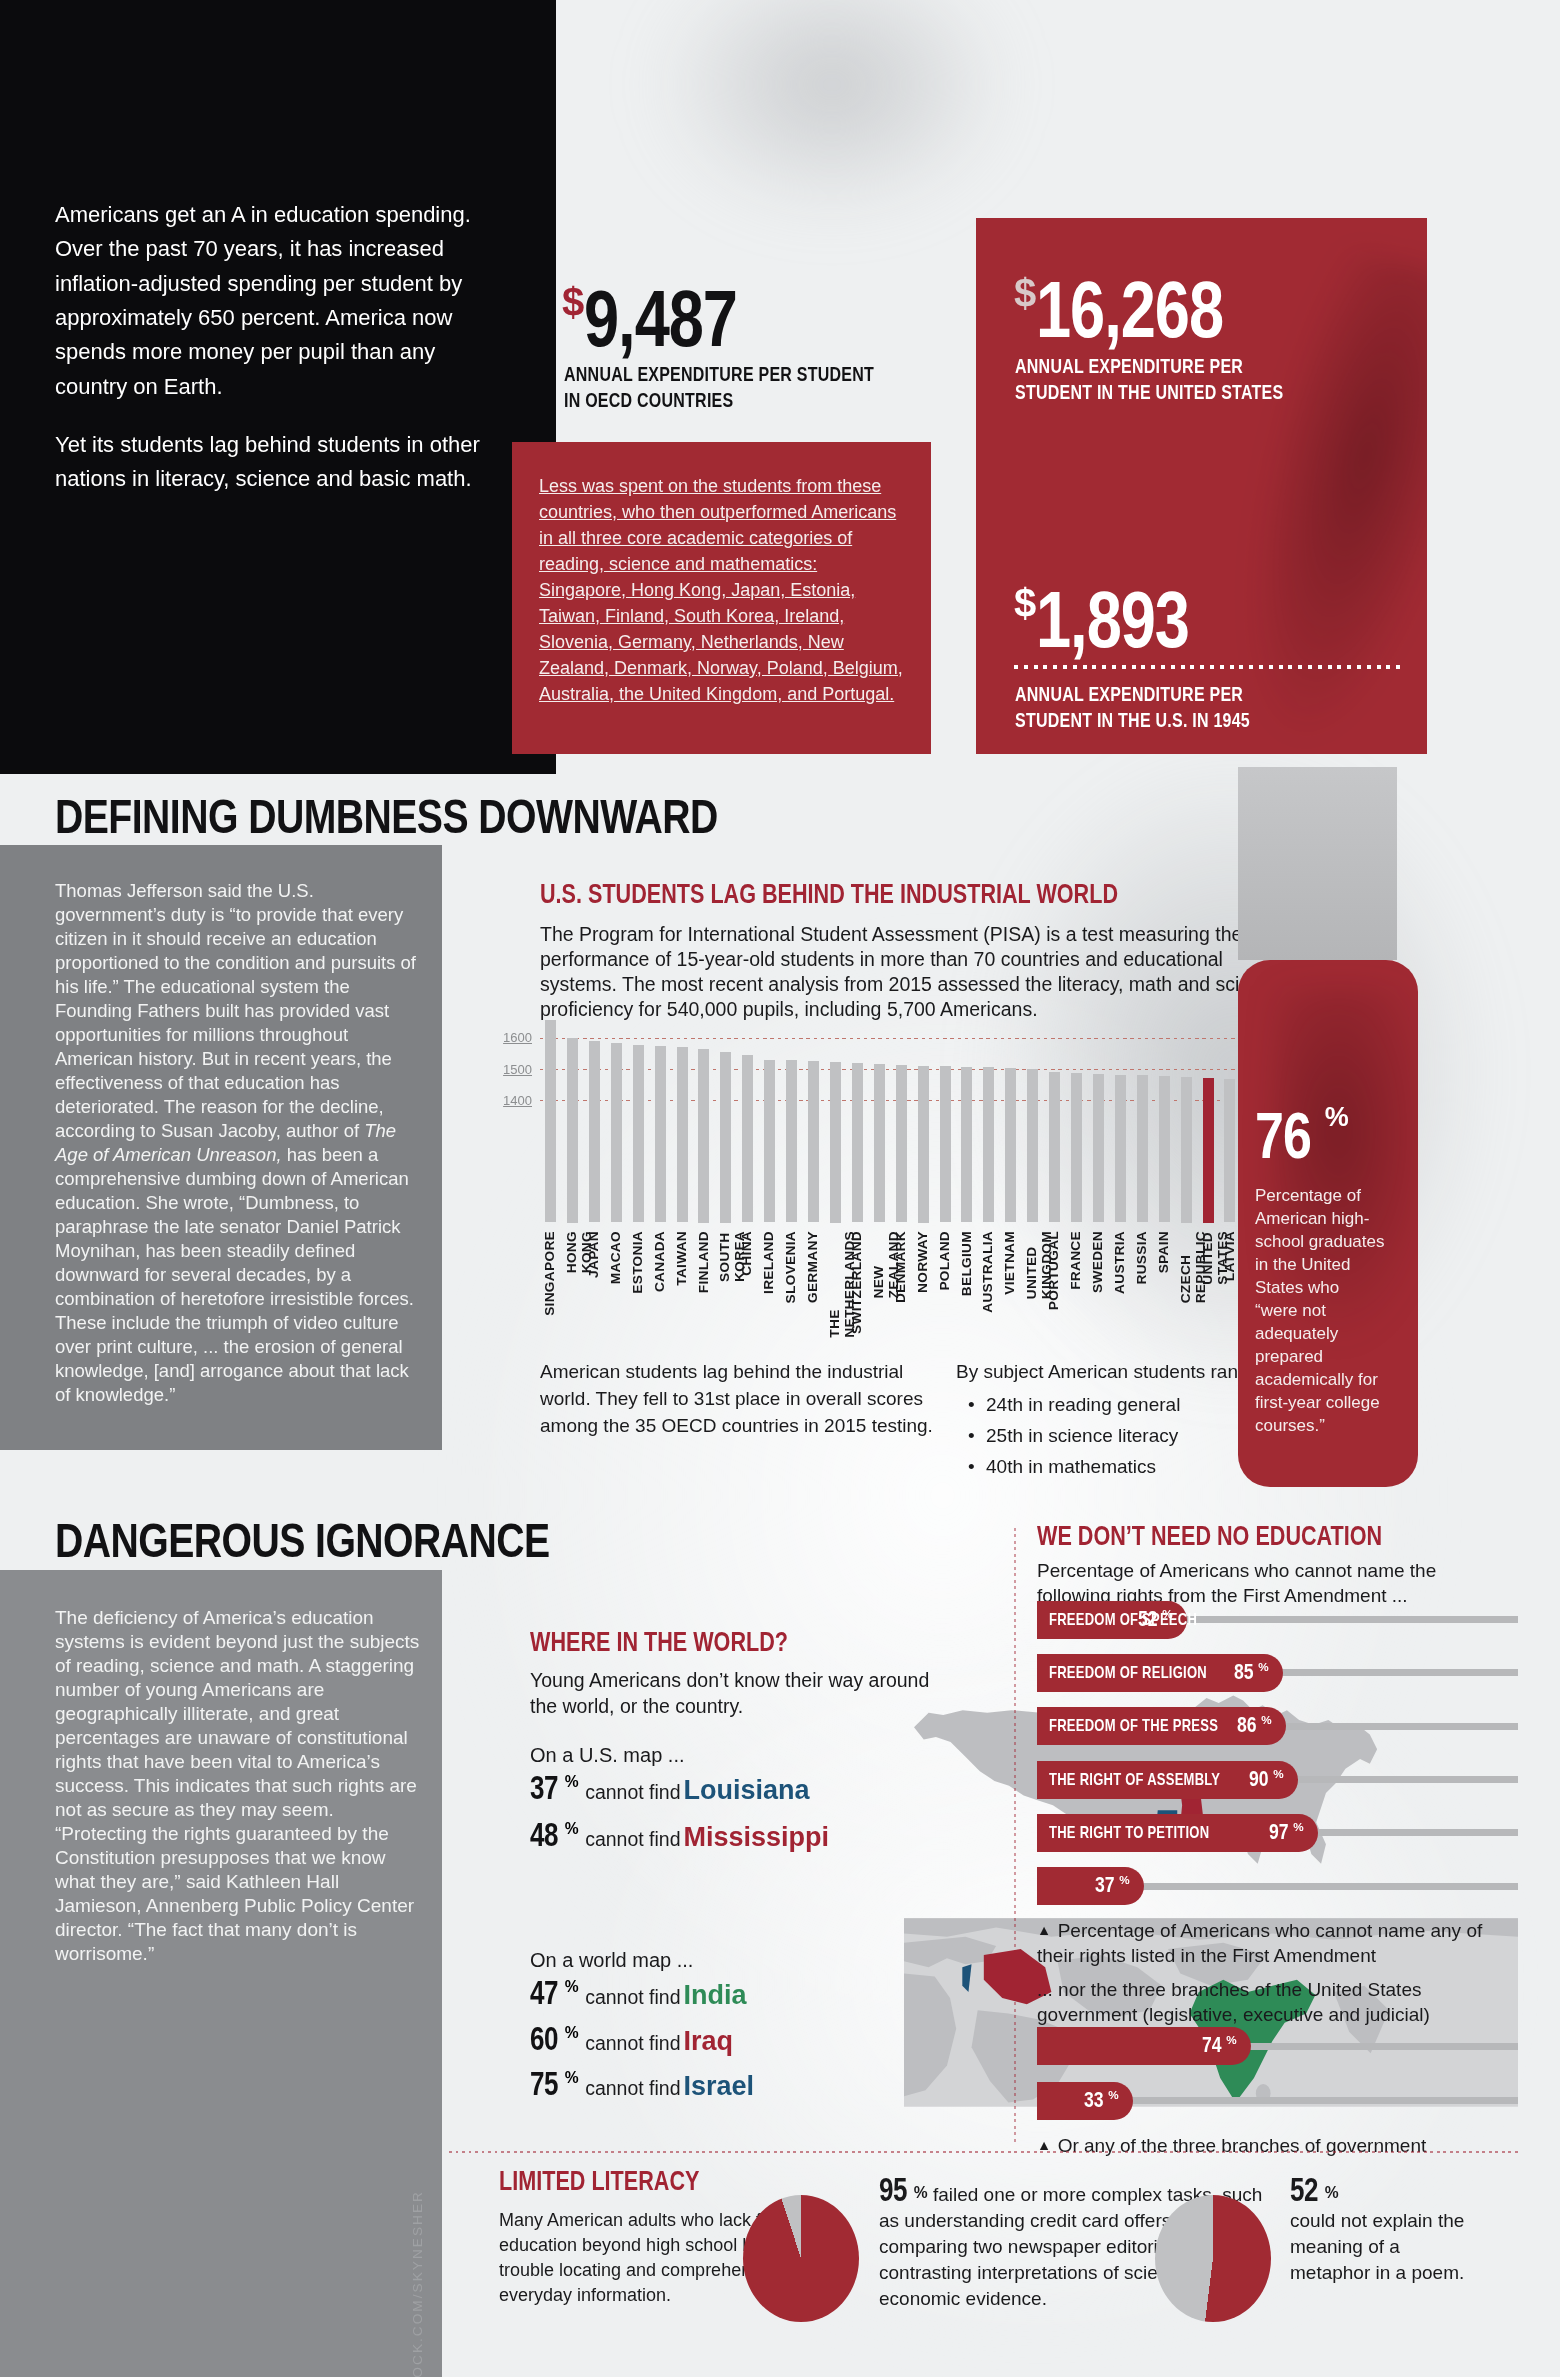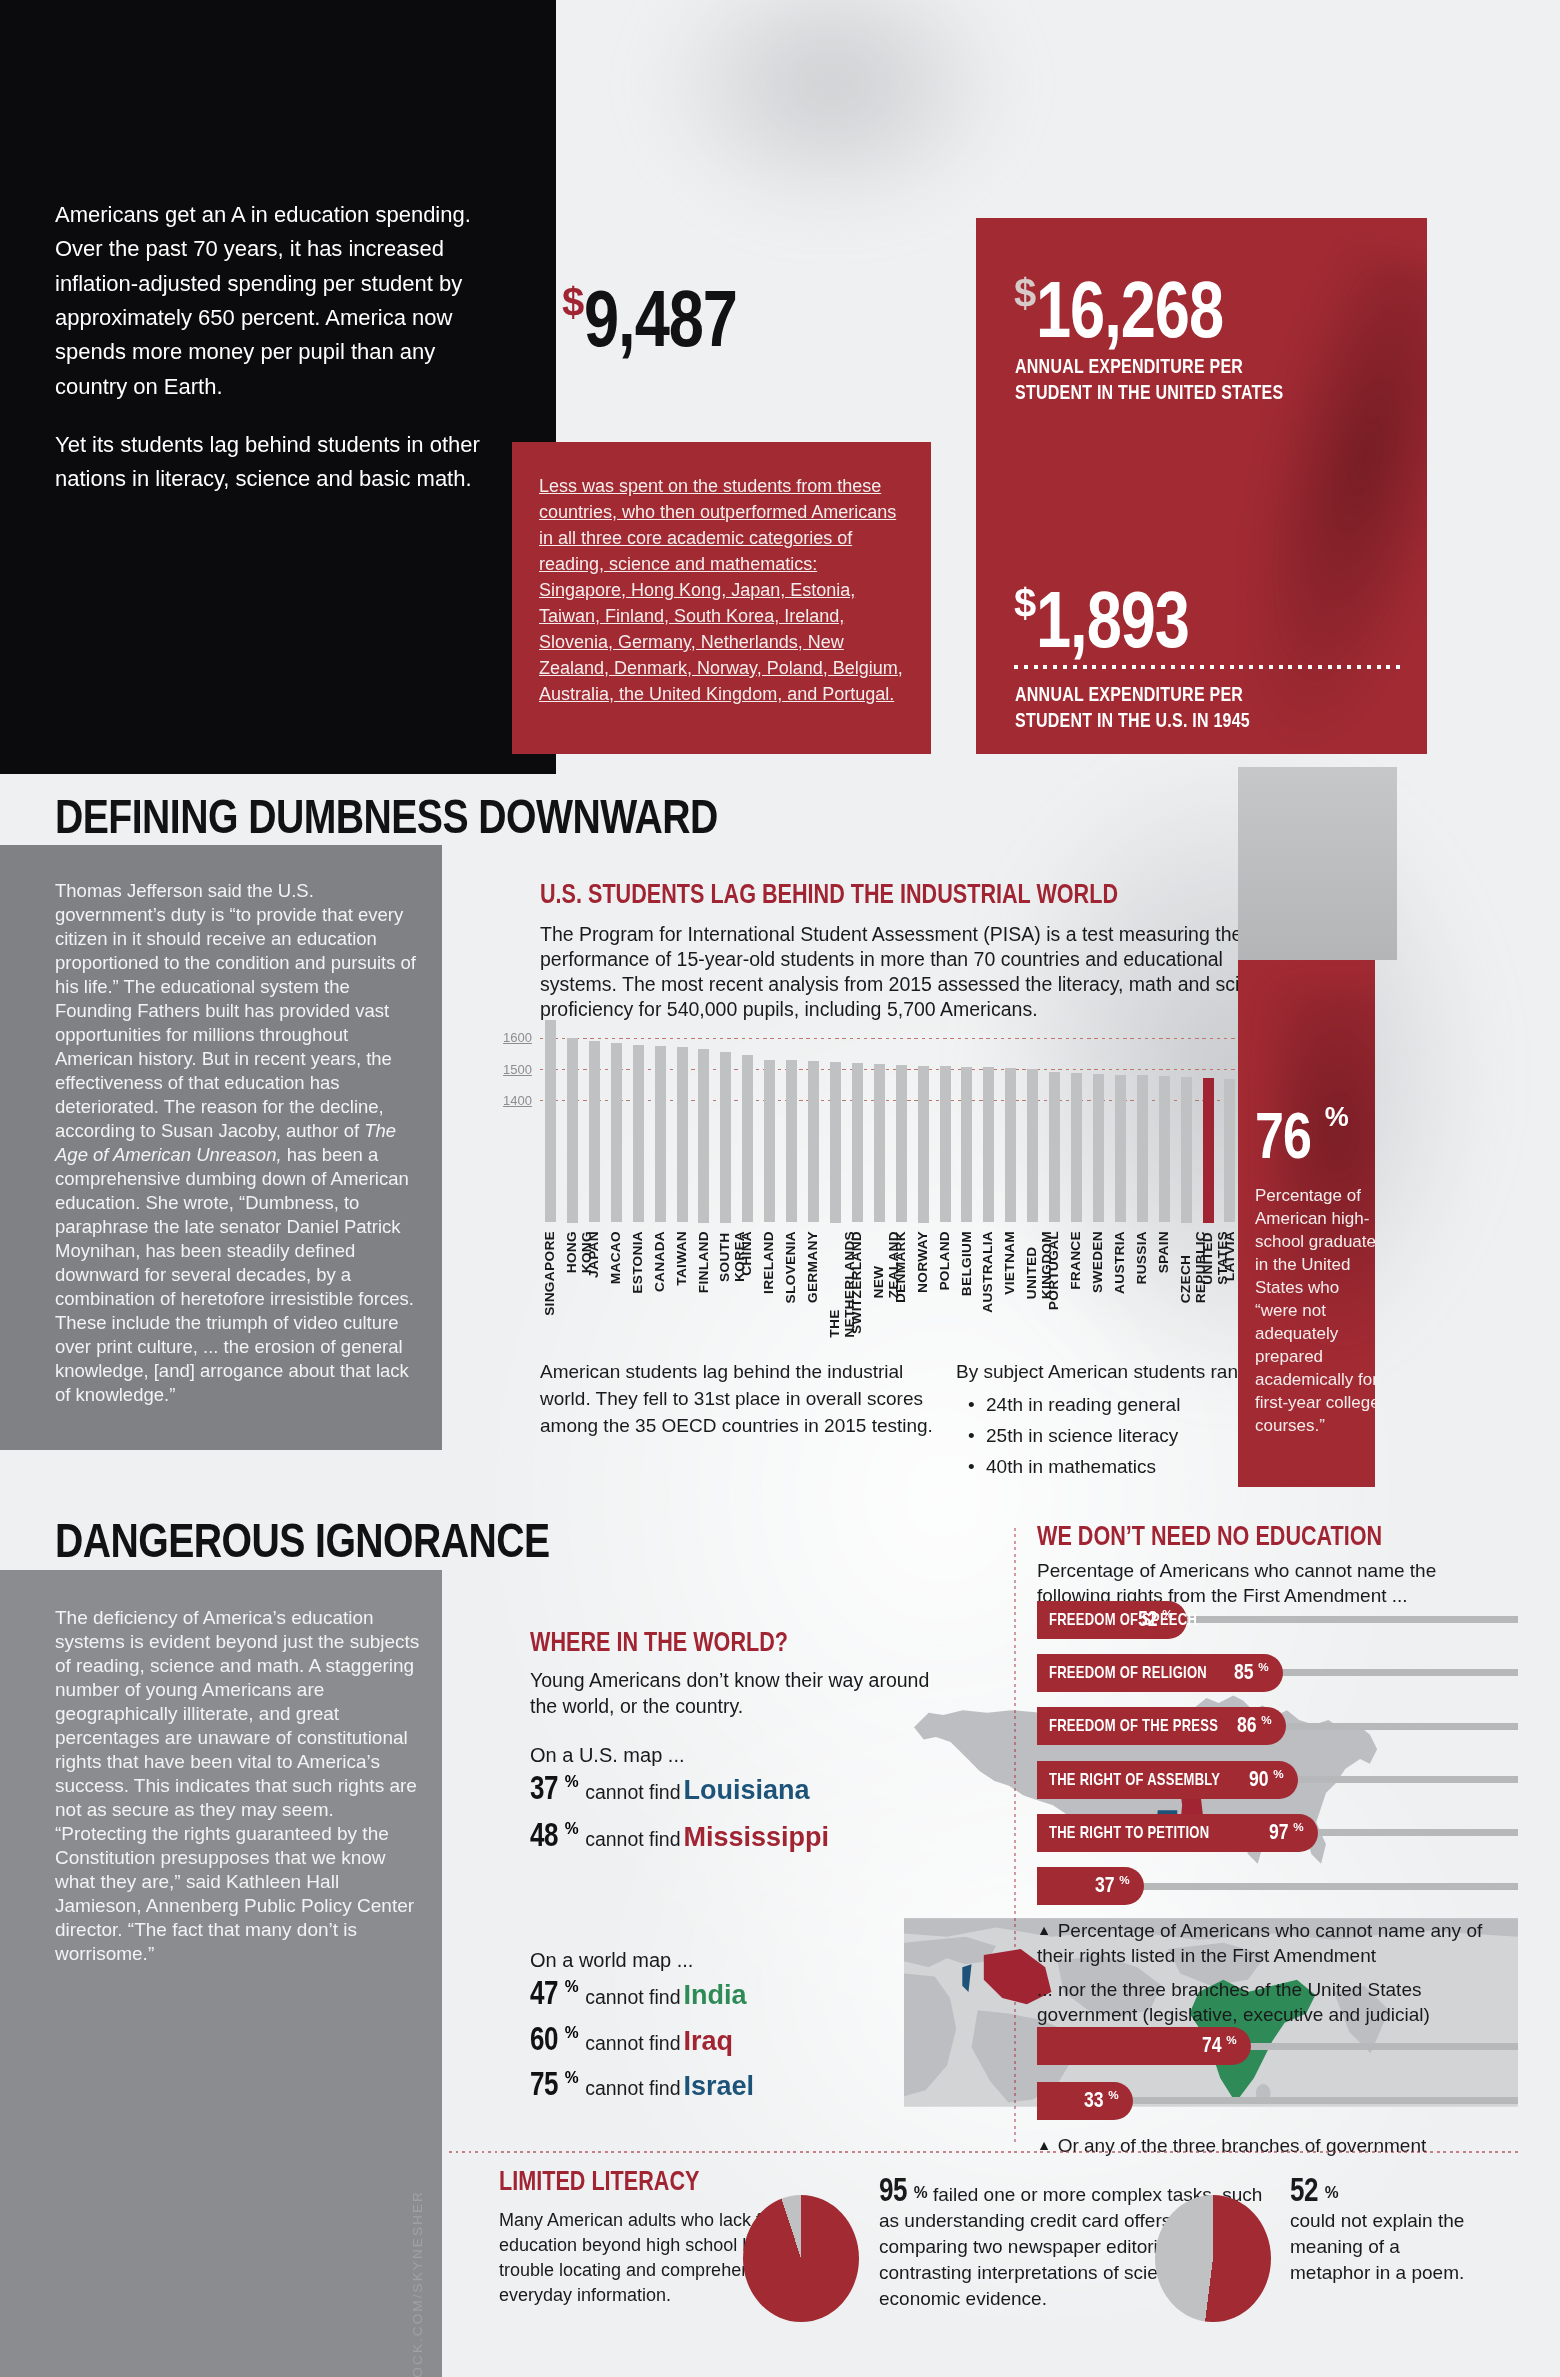--- a/index.html
+++ b/index.html
@@ -42,21 +42,21 @@
   .ytick{position:absolute;font-size:13px;color:#8c8e90;text-align:right;width:39px;text-decoration:underline;}
   .pbar{position:absolute;background:#c0c1c3;}
   .pbar.us{background:#a12433;}
   .plabel{position:absolute;writing-mode:vertical-rl;transform:rotate(180deg);font-size:13.7px;font-weight:700;color:#19191b;letter-spacing:0.3px;}
   #caption-left{left:540px;top:1359px;width:397px;color:#1a1a1c;font-size:19px;line-height:1.42;}
   #caption-right{left:956px;top:1359px;width:364px;color:#1a1a1c;font-size:19px;line-height:1.42;}
   #caption-right ul{margin:6.5px 0 0 0;padding-left:30px;list-style:none;}
   #caption-right li{position:relative;margin-bottom:3.9px;}
   #caption-right li:before{content:"•";position:absolute;left:-18px;color:#1a1a1c;}
   #photo76{left:1238px;top:767px;width:159px;height:193px;background:linear-gradient(180deg,#c6c7c9,#b4b5b7);}
-  #box76{left:1238px;top:960px;width:137px;height:527px;background:#a12a33;overflow:hidden;}
+  #box76{left:1238px;top:960px;width:180px;height:527px;background:#a12a33;overflow:hidden;border-radius:32px;}
   #box76 .shadow{position:absolute;left:32.5px;top:26px;width:169px;height:364px;background:radial-gradient(ellipse at 40% 40%,rgba(58,10,16,.38),rgba(58,10,16,0) 70%);filter:blur(14.3px);}
   #val76{position:absolute;left:17px;top:138px;color:#fff;font-weight:800;}
   #val76 .v{font-size:65px;letter-spacing:-1.3px;}
   #val76 .u{font-size:27px;vertical-align:top;position:relative;top:3.9px;}
   #text76{position:absolute;left:17px;top:224px;width:130px;color:#f5eded;font-size:17px;line-height:23px;}
   
   #dangerous-gray{left:0;top:1570px;width:442px;height:807px;background:#8a8c8f;}
   #dangerous-text{left:55px;top:1606px;width:367px;color:#f2f3f3;font-size:19px;line-height:24px;}
   #where-sub{left:530px;top:1668px;width:423px;color:#1a1a1c;font-size:19.5px;line-height:1.32;}
   .map-line-label{font-size:20px;color:#1a1a1c;}
@@ -97,20 +97,23 @@
 
 
   <div id="intro" class="abs">
     <p>Americans get an A in education spending. Over the past 70 years, it has increased inflation-adjusted spending per student by approximately 650 percent. America now spends more money per pupil than any country on Earth.</p>
     <p>Yet its students lag behind students in other nations in literacy, science and basic math.</p>
   </div>
 
   <div id="oecd-stat" class="abs stat">
     <span class="dollar">$</span><span class="num cond">9,487</span>
   </div>
+  <div id="oecd-label" class="abs stat-label">
+      <span class="cond" style="white-space:normal;display:block;transform-origin:0 0;">ANNUAL EXPENDITURE PER STUDENT IN OECD COUNTRIES</span>
+    </div>
 
   <div id="red-countries" class="abs">
     <div class="txt">Less was spent on the students from these countries, who then outperformed Americans in all three core academic categories of reading, science and mathematics: Singapore, Hong Kong, Japan, Estonia, Taiwan, Finland, South Korea, Ireland, Slovenia, Germany, Netherlands, New Zealand, Denmark, Norway, Poland, Belgium, Australia, the United Kingdom, and Portugal.</div>
   </div>
 
   <div id="red-panel" class="abs">
     <div class="shadow1"></div>
     <div id="us-stat" class="stat">
       <span class="dollar">$</span><span class="num cond">16,268</span>
     </div>

